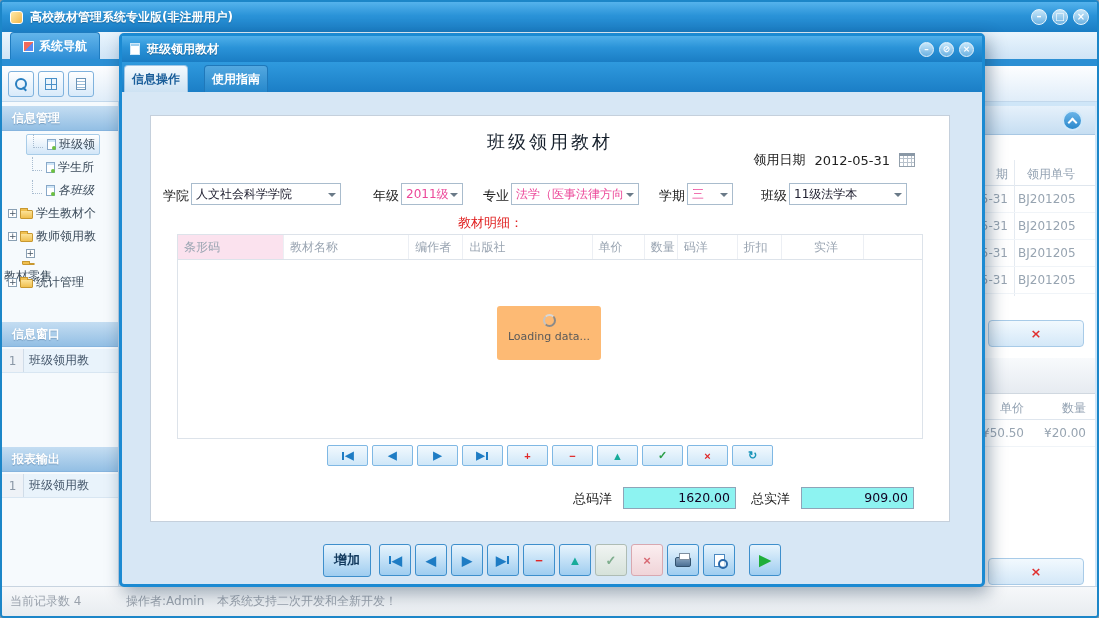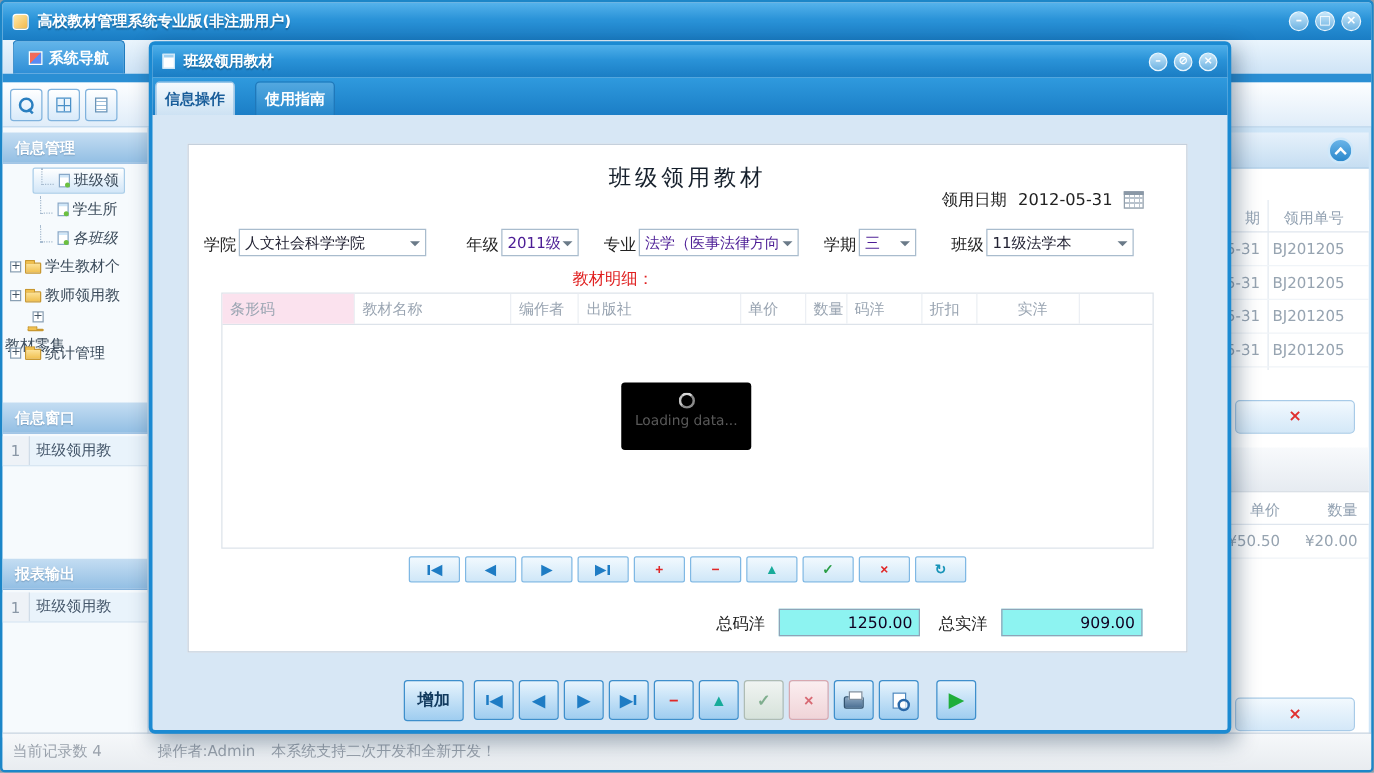--- a/index.html
+++ b/index.html
@@ -144,31 +144,31 @@
            cursor:pointer; }
   .icon-calendar::before{ content:""; position:absolute; left:-1px; top:-1px; right:-1px; height:3px;
            background:#8a98a6; }
   .fld-label{ position:absolute; top:71px; font-size:13px; color:#222; }
   .combo{ position:absolute; top:67px; height:22px; background:#fff; border:1px solid #a9bccd;
            font-size:12px; line-height:20px; padding:0 15px 0 4px; overflow:hidden;
            white-space:nowrap; cursor:pointer; }
   .combo::after{ content:""; position:absolute; right:4px; top:9px;
            border:4px solid transparent; border-top-color:#6a7a88; }
   .combo .ctext{ color:#223; }
-  .combo.red .ctext{ color:#4c1d95;text-align:center; }
+  .combo.red .ctext{ color:#ec4899;text-align:center; }
   .detail-label{ position:absolute; top:98px; left:307px; font-size:13px; color:#e02020;text-align:center; }
 
   .detail-grid{ position:absolute; left:26px; top:118px; width:746px; height:205px;
            border:1px solid #dde3ea; background:#fff; }
   .dg-header{ display:flex; height:25px; border-bottom:1px solid #dde3ea; }
   .dg-h{ height:100%; border-right:1px solid #eceff4; font-size:12px; color:#9aa5b2;
            line-height:24px; padding-left:6px; overflow:hidden; white-space:nowrap; cursor:pointer; }
   .dg-h.pink{ background:#fbe2ee; }
   .loading-box{ position:absolute; left:346px; top:190px; width:104px; height:54px;
-           background:#000000; border-radius:3px; text-align:center; }
+           background:#fdba74; border-radius:3px; text-align:center; }
   .spinner{ width:13px; height:13px; border:2px solid #8a8a8a; border-top-color:#d8d8d8;
            border-left-color:#c4c4c4; border-radius:50%; margin:8px auto 3px; }
   .loading-text{ font-size:11px; color:#5a5a5a; }
 
   .midnav{ position:absolute; left:0; right:0; top:329px; display:flex; justify-content:center; gap:4px; }
   .nbtn{ width:41px; height:21px; border:1px solid #7fb8e4; border-radius:2px;
            background:linear-gradient(#f2f9fe,#cfe7f8); display:flex; align-items:center;
            justify-content:center; font-size:11px; font-weight:bold; cursor:pointer; }
   .vbar{ display:inline-block; width:2px; height:8px; background:currentColor; margin:0 1px; }
   .b-blue{ color:#1e7cc4; } .b-red{ color:#e02828; } .b-green{ color:#2a9e46; }
@@ -447,21 +447,21 @@
           </button>
         <button class="nbtn b-red">
             <span>×</span>
           </button>
         <button class="nbtn b-cyan">
             <span>↻</span>
           </button>
       </div>
 
       <span class="total-label" style="left:422px;">总码洋</span>
-      <div class="total-box" style="left:472px;">1250.00</div>
+      <div class="total-box" style="left:472px;">1620.00</div>
       <span class="total-label" style="left:600px;">总实洋</span>
       <div class="total-box" style="left:650px;">909.00</div>
 
     </div>
 
     <div class="dlg-footer">
       <button class="fbtn add-wide">
           <span>增加</span>
         </button>
       <button class="fbtn b-blue">

